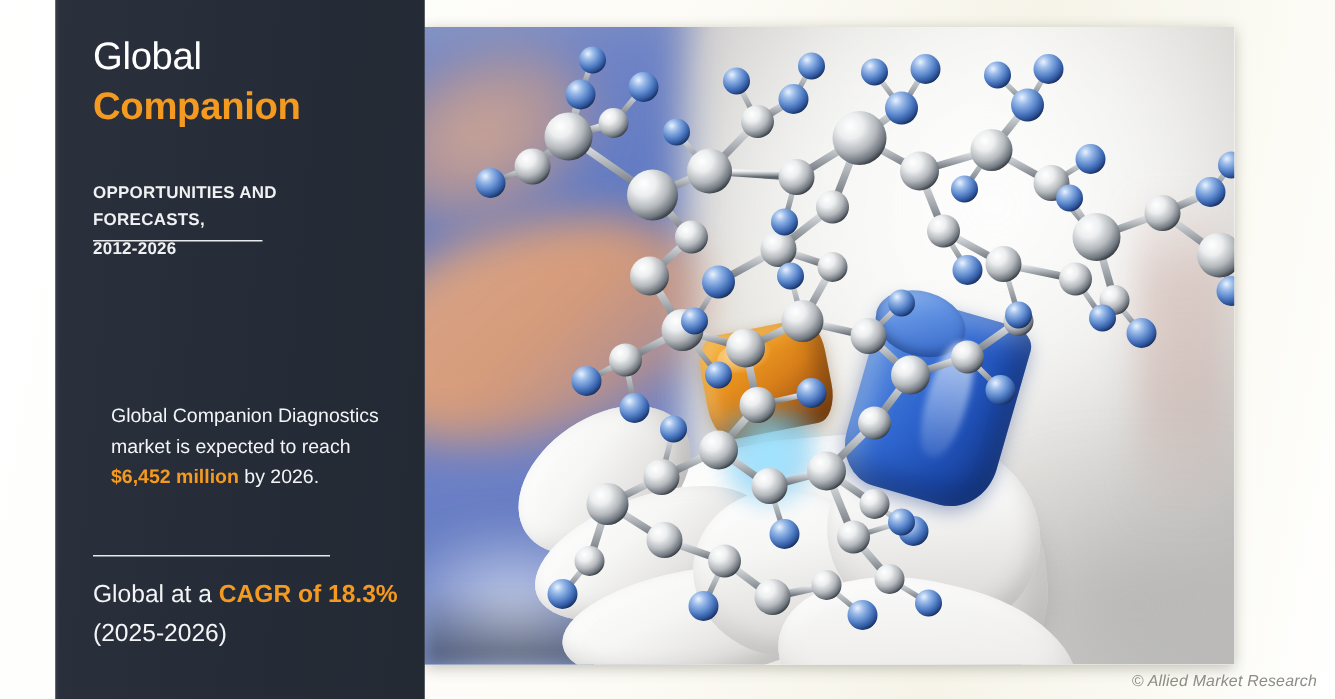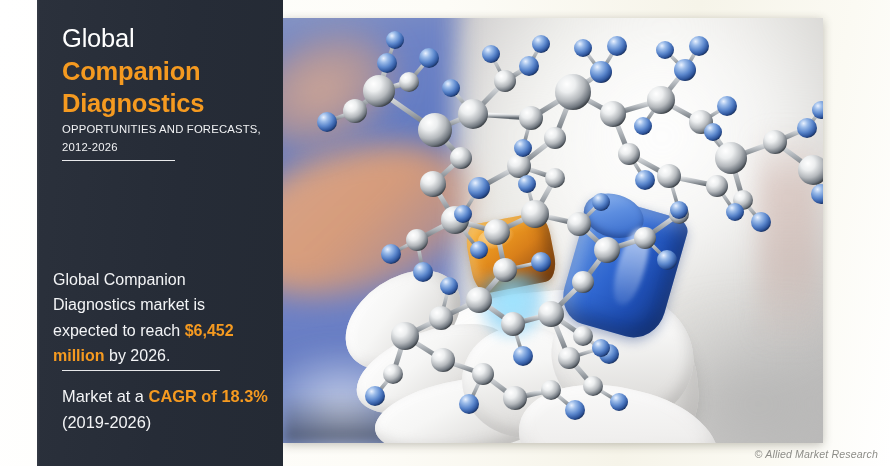--- a/index.html
+++ b/index.html
@@ -59,36 +59,36 @@
   }
 
   .subtitle {
     position: absolute;
     left: 25px; top: 120px;
     width: 200px;
     font-size: 11.3px;
     line-height: 1.62;
     letter-spacing: 0.18px;
     color: #f0f1f3;
-    font-weight: 400;
+    font-weight: 700;
   }
 
   .rule-top {
     position: absolute;
     left: 25px; top: 160px;
     width: 113px; height: 1px;
     background: #e9eaec;
   }
 
   
   .body-copy {
     position: absolute;
-    left: 16px; top: 267px;
+    left: 37px; top: 267px;
     width: 202px;
-    font-size: 16px;
+    font-size: 13px;
     line-height: 1.59;
     color: #f3f4f6;
     font-weight: 400;
   }
   .body-copy .hl {
     color: #f59a20;
     font-weight: 700;
   }
 
   .rule-mid {
@@ -616,35 +616,35 @@
           <circle cx="92" cy="378" r="10"></circle>
         </g>
       </svg>
     </div>
   </div>
 
   <div class="panel">
 
     <div class="title">
       <span>Global </span><span class="hl">Companion</span><br>
-      <span class="hl">Diagnostics</span><br>
+      <br>
     </div>
 
     <div class="subtitle">
       <span>OPPORTUNITIES AND FORECASTS,</span><br>
       <span>2012-2026</span>
     </div>
 
     <div class="rule-top"></div>
 
     <div class="body-copy">
       <span>Global Companion Diagnostics market is expected to reach </span><span class="hl">$6,452 million</span><span> by 2026.</span>
     </div>
 
     <div class="rule-mid"></div>
 
     <div class="body-copy2">
-      <span>Market at a </span><span class="hl">CAGR of 18.3%</span><span> (2019-2026)</span>
+      <span>Global at a </span><span class="hl">CAGR of 18.3%</span><span> (2025-2026)</span>
     </div>
   </div>
 
   <div class="credit">© Allied Market Research</div>
 </div>
 
 </body></html>

